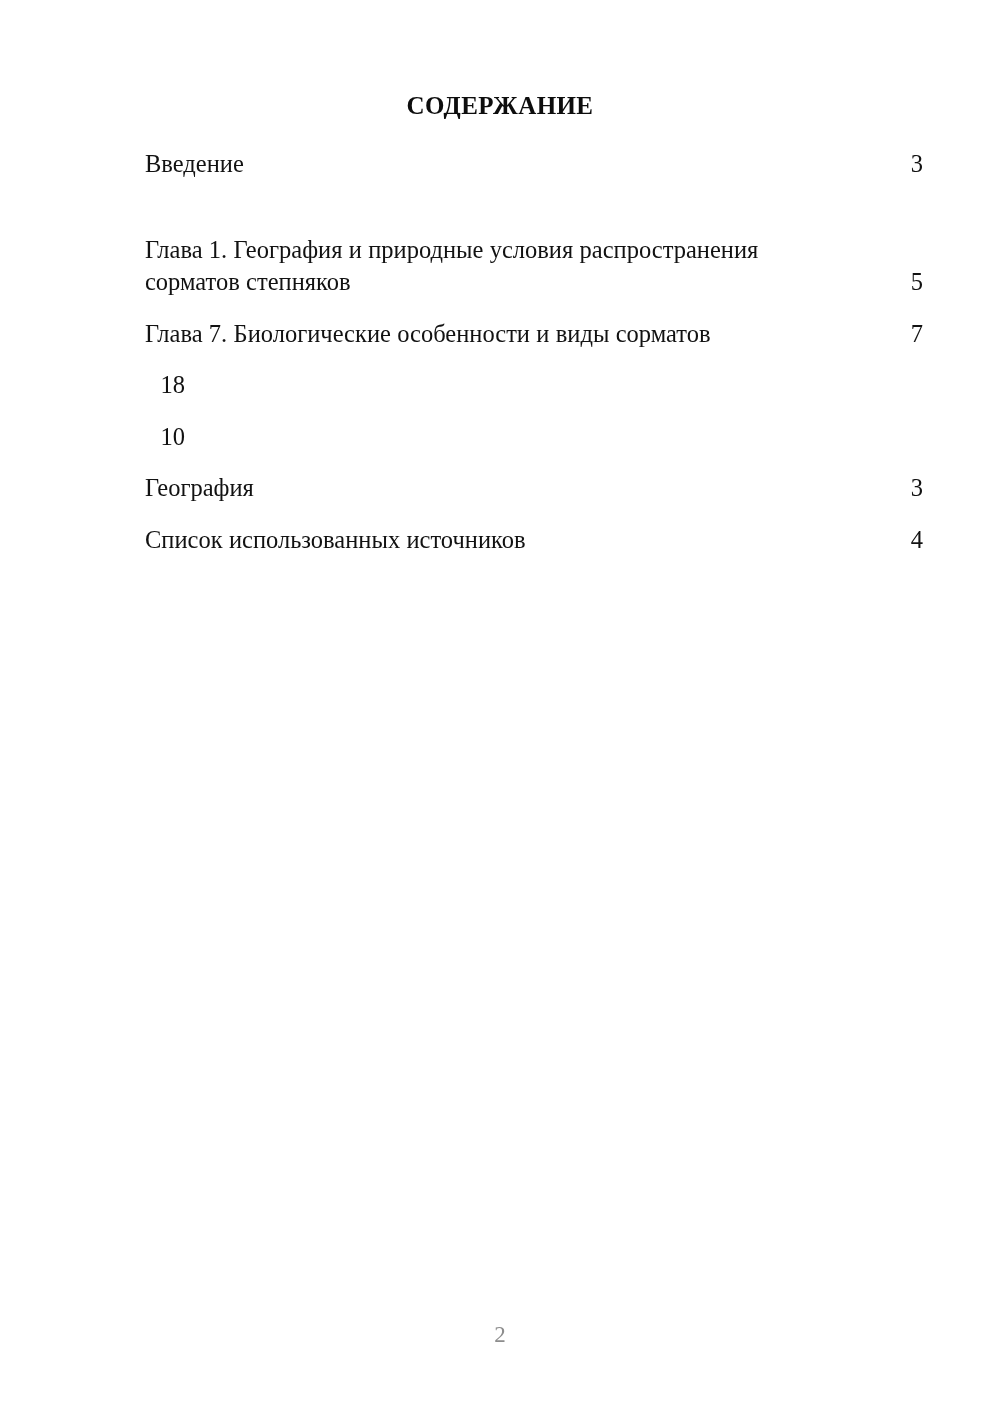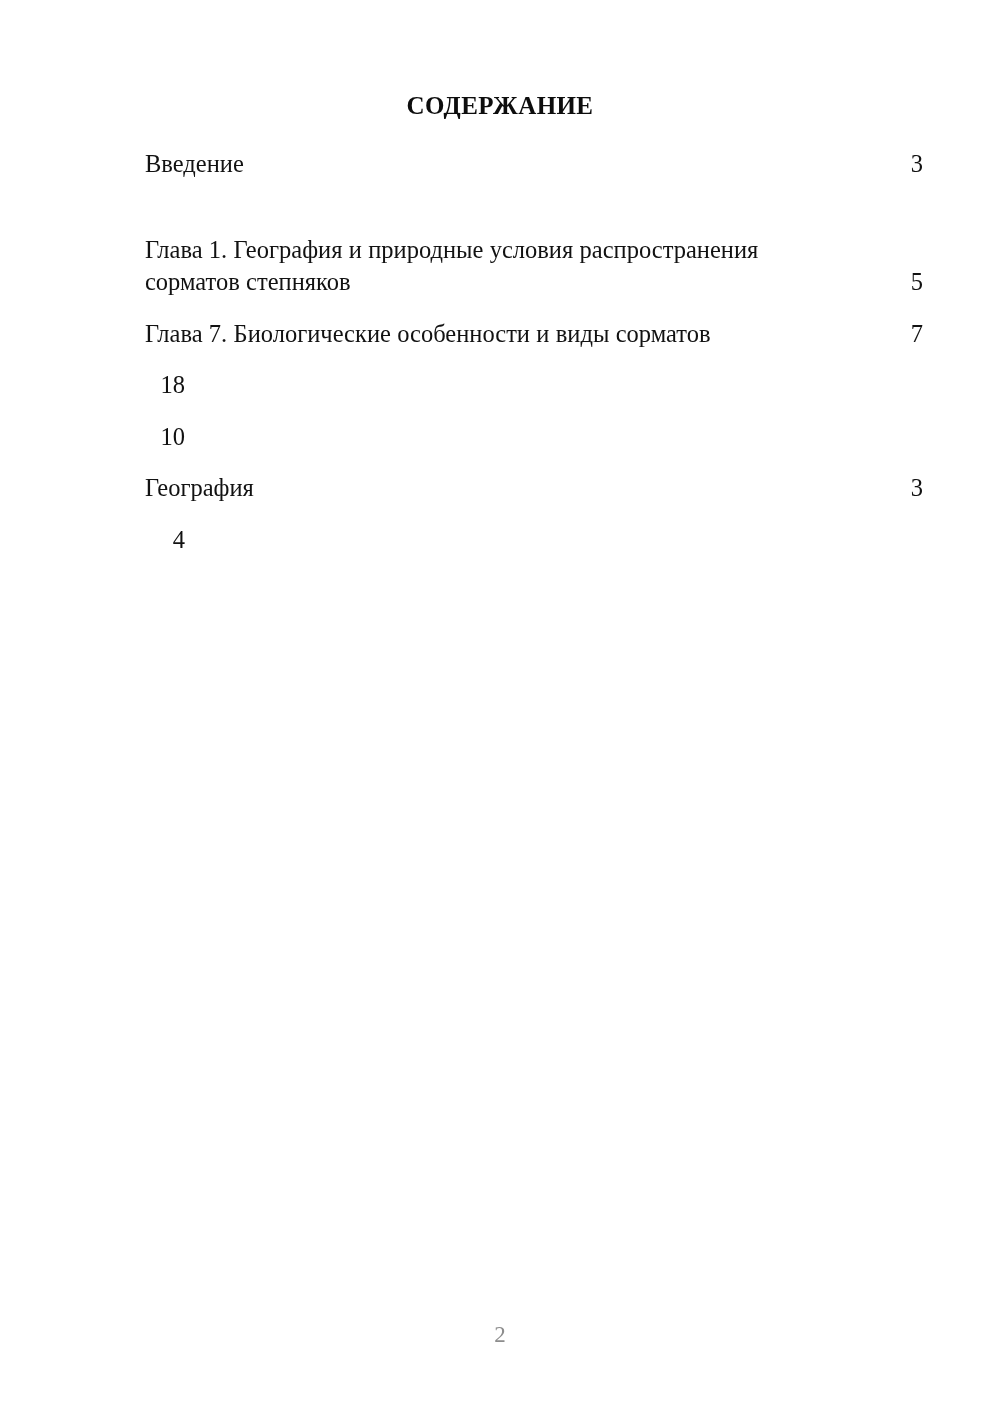--- a/index.html
+++ b/index.html
@@ -109,19 +109,20 @@
         <span class="entry-page">18</span>
       </div>
       <div class="toc-entry two-line">
         <span class="entry-page">10</span>
       </div>
       <div class="toc-entry">
         <span class="entry-title">География</span>
         <span class="entry-page">3</span>
       </div>
       <div class="toc-entry">
+        <span class="entry-title">Список использованных источников</span>
         <span class="entry-page">4</span>
       </div>
     </div>
 
   <div class="page-number">2</div>
 
 </div>
 
 </body></html>

